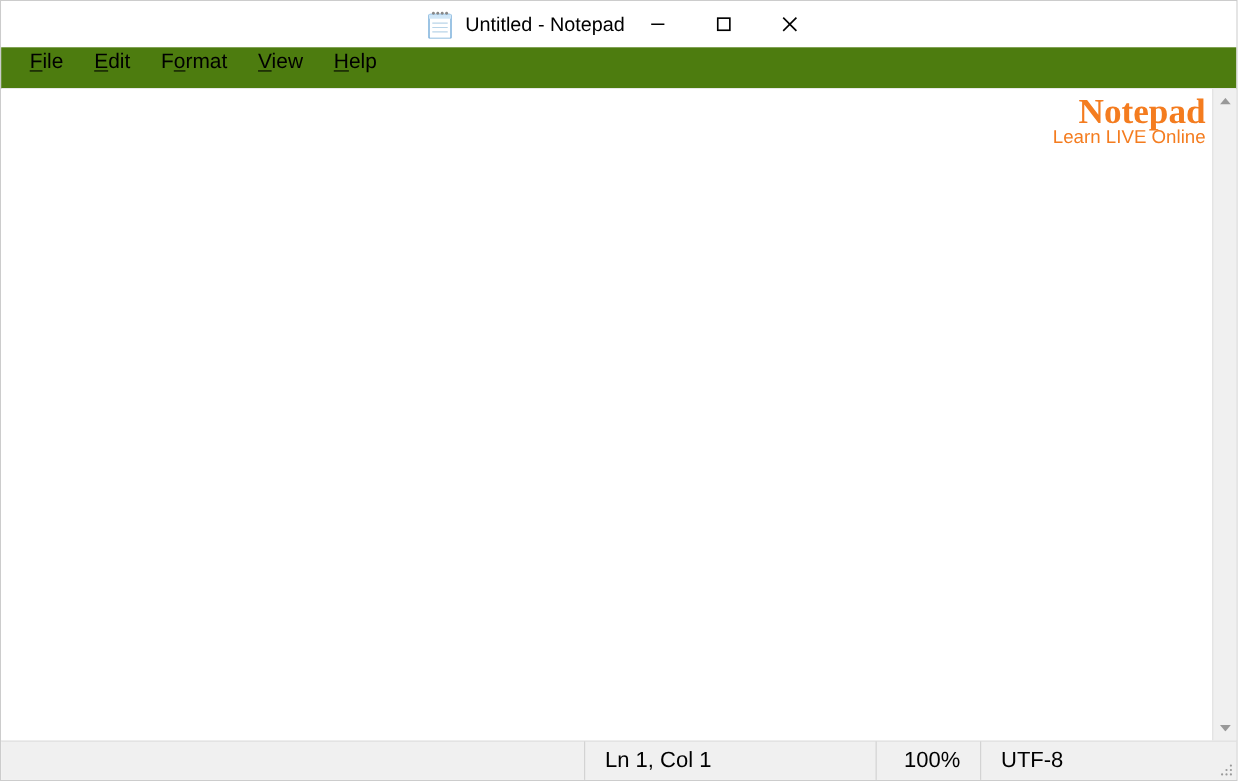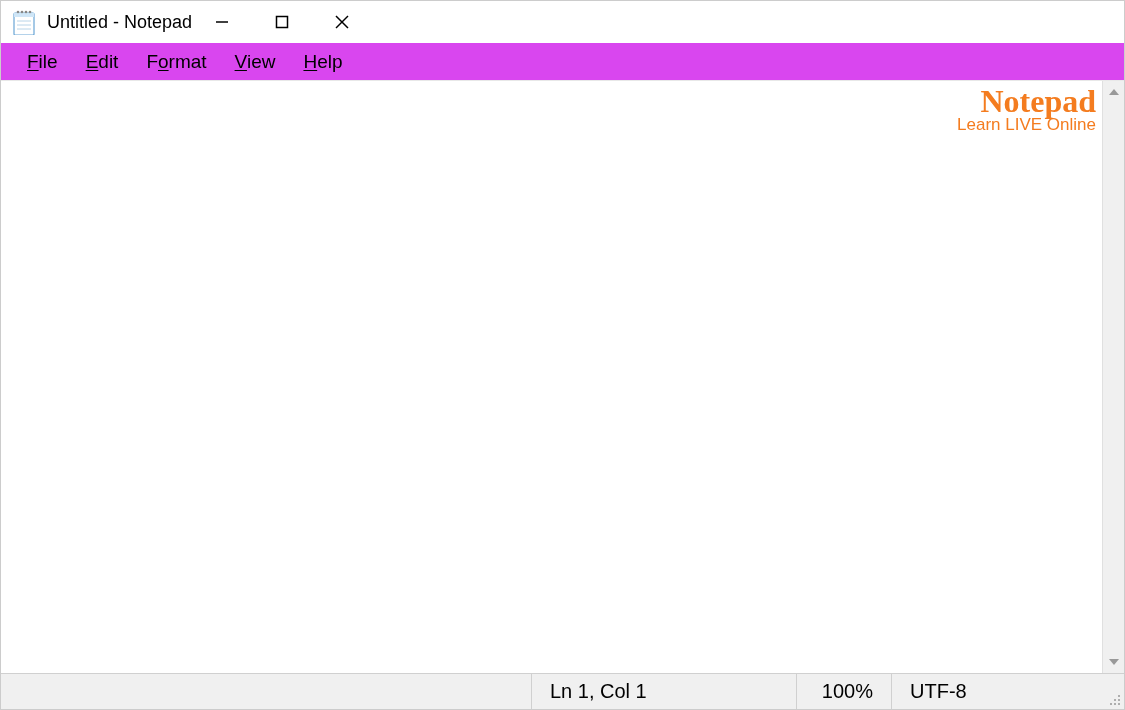--- a/index.html
+++ b/index.html
@@ -13,21 +13,21 @@
       height: 710px;
       background: #fff;
       overflow: hidden;
       position: relative;
       border: 1px solid #ccc;
     }
     .titlebar {
       height: 42px;
       display: flex;
       align-items: center;
-      justify-content: flex-start;
+      justify-content: center;
       background: #fff;
       padding-left: 10px;
     }
     .titlebar-left {
       display: flex;
       align-items: center;
       gap: 10px;
     }
     .notepad-icon {
       width: 26px;
@@ -49,25 +49,24 @@
       width: 60px;
       height: 100%;
       display: flex;
       align-items: center;
       justify-content: center;
       cursor: pointer;
     }
     .menubar {
       height: 38px;
       display: flex;
-      align-items: center;
       padding-left: 12px;
       gap: 0;
       border-bottom: 1px solid #e8e8e8;
-      background: #d946ef;
+      background: #4d7c0f;
     }
     .menu-item {
       font-size: 19px;
       color: #000;
       padding: 3px 14px;
       cursor: pointer;
     }
     .menu-underline {
       text-decoration: underline;
       text-underline-offset: 2px;

